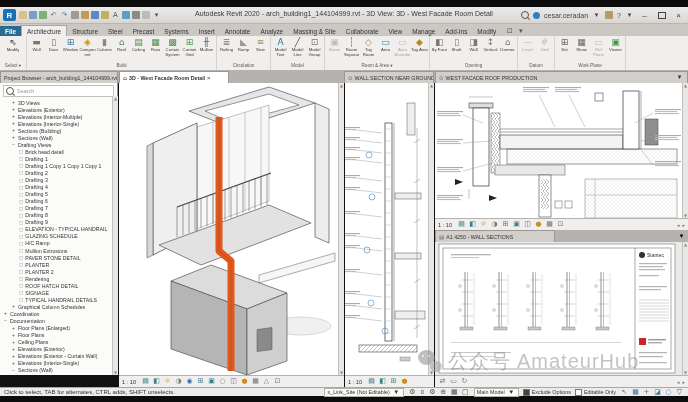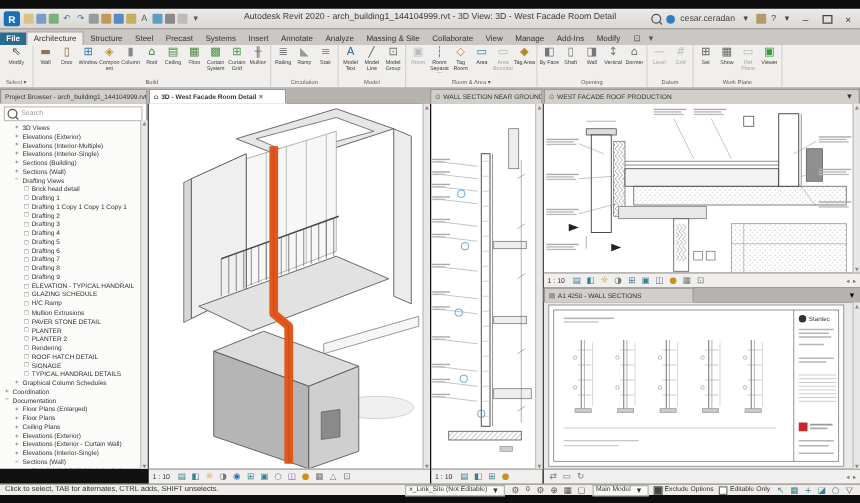--- a/index.html
+++ b/index.html
@@ -879,13 +879,23 @@
           <span class="ic" style="color: rgb(58, 127, 143);">↖</span>
           <span class="ic" style="color: rgb(58, 127, 143);">▦</span>
           <span class="ic" style="color: rgb(58, 127, 143);">+</span>
           <span class="ic" style="color: rgb(58, 127, 143);">◪</span>
           <span class="ic" style="color: rgb(58, 127, 143);">○</span>
           <span class="ic" style="color: rgb(85, 85, 85);">▽</span>
         </span>
     </span>
   </div>
 
+  <div id="watermark" class="abs">
+    <span id="wmicon">
+      <span class="b1"></span>
+        <span class="e1"></span>
+        <span class="e2"></span>
+        <span class="b2"></span>
+    </span>
+    <span class="cn">公众号</span>
+    <span class="en">AmateurHub</span>
+  </div>
 </div>
 
 </body></html>

